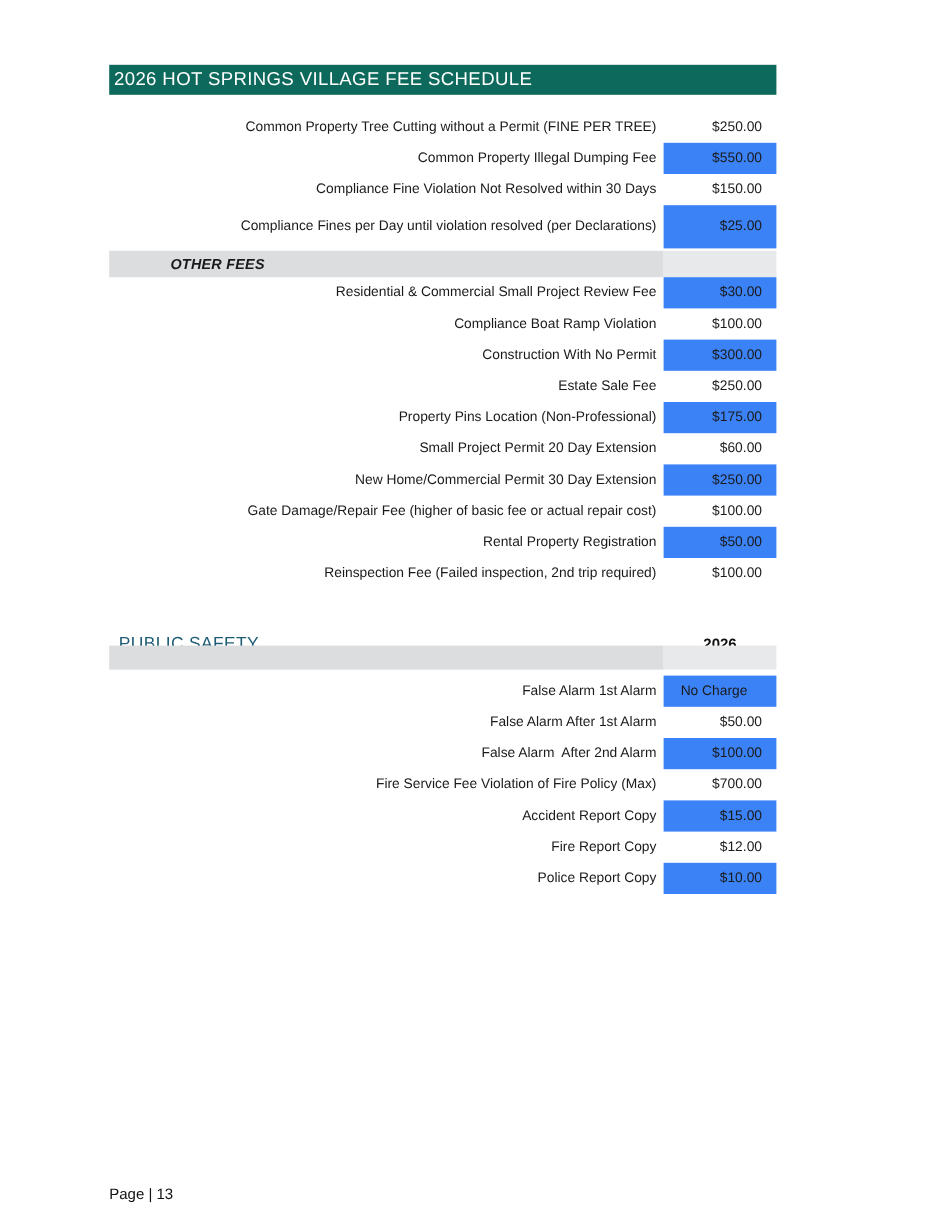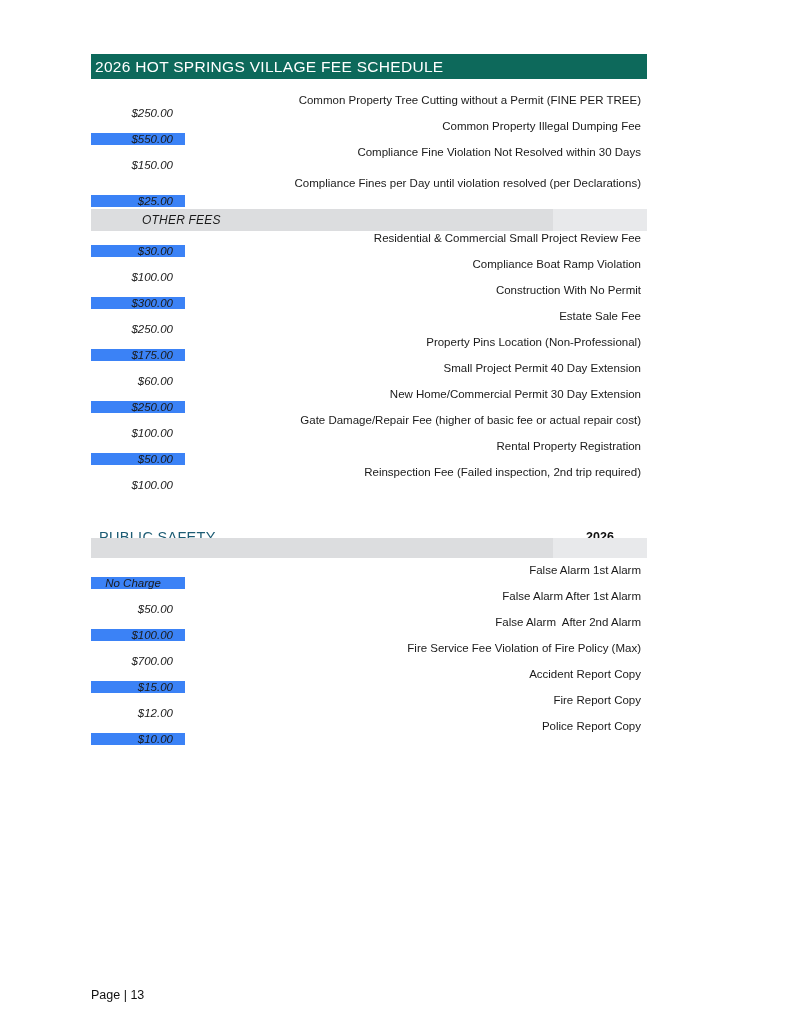--- a/index.html
+++ b/index.html
@@ -23,40 +23,40 @@
   #header-bar .title {
     color:#ffffff; font-size:15.5px; font-weight:500; letter-spacing:0.3px;
     white-space:nowrap;
   }
 
   
   .fee-table { left:91px; width:556px; }
   #table-fines { top:93px; }
   #table-safety { top:563px; }
 
-  .row { display:flex; height:26px;flex-direction:column; }
+  .row { display:flex; height:26px; }
   .row .label {
     flex:1; display:flex; align-items:center; justify-content:flex-end;
     padding-right:6px; font-size:11.5px; white-space:pre;
   }
   .row .value {
     width:94px; box-sizing:border-box;
     display:flex; align-items:center; justify-content:flex-end;
-    padding-right:12px; font-size:11.5px; white-space:nowrap;font-style:italic;
+    padding-right:12px; font-size:11.5px; white-space:nowrap;
   }
   .row .value.center { justify-content:center; padding-right:10px; }
   .row.shaded .value { background:#3b82f6; }
 
   
   .section-row { display:flex; height:22px; margin-top:2px; }
   .section-row .section-label {
     flex:1; background:#dcdddf;
     display:flex; align-items:center;
     box-sizing:border-box; padding-left:51px;
-    font-size:12px; font-weight:normal; font-style:italic;
+    font-size:12px; font-weight:bold; font-style:italic;
     letter-spacing:0.2px;
   }
   .section-row .section-value { width:94px; background:#e8e9eb; }
 
   
   #ps-heading { top:524px; left:91px; width:556px; height:26px; display:flex; }
   #ps-heading .ps-title {
     flex:1; display:flex; align-items:center;
     box-sizing:border-box; padding-left:8px;
     color:#1d5c74; font-size:14.5px; letter-spacing:0.3px;
@@ -121,21 +121,21 @@
       </div>
       <div class="row">
         <div class="label">Estate Sale Fee</div>
         <div class="value">$250.00</div>
       </div>
       <div class="row shaded">
         <div class="label">Property Pins Location (Non-Professional)</div>
         <div class="value">$175.00</div>
       </div>
       <div class="row">
-        <div class="label">Small Project Permit 40 Day Extension</div>
+        <div class="label">Small Project Permit 20 Day Extension</div>
         <div class="value">$60.00</div>
       </div>
       <div class="row shaded">
         <div class="label">New Home/Commercial Permit 30 Day Extension</div>
         <div class="value">$250.00</div>
       </div>
       <div class="row">
         <div class="label">Gate Damage/Repair Fee (higher of basic fee or actual repair cost)</div>
         <div class="value">$100.00</div>
       </div>

